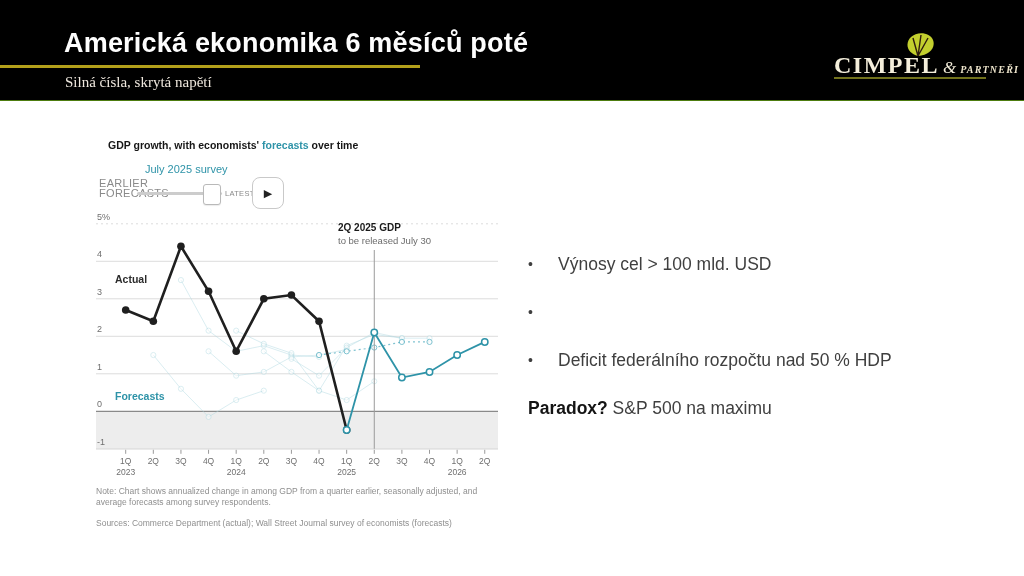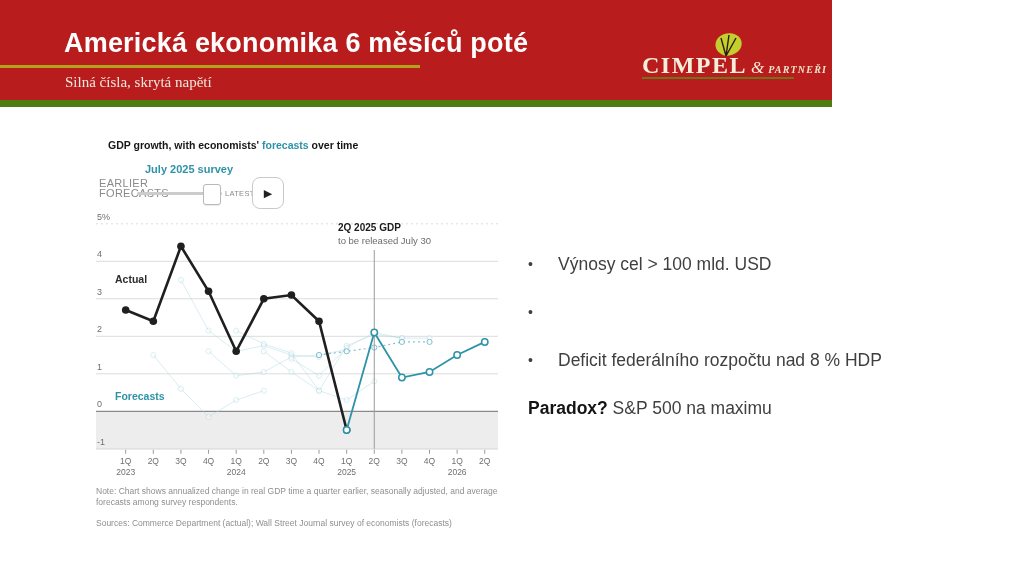--- a/index.html
+++ b/index.html
@@ -1,38 +1,38 @@
 <!DOCTYPE html>
 <html><head>
 <meta charset="utf-8">
 <style>
   html,body{margin:0;padding:0;background:#ffffff;}
   .slide{position:relative;width:1024px;height:576px;background:#ffffff;overflow:hidden;
          font-family:"Liberation Sans",sans-serif;}
   
-  .header{position:absolute;top:0;left:0;width:832px;height:100px;background:#b91c1c;
-          border-bottom:7px solid #4d7c0f;}
+  .header{position:absolute;top:0;left:0;width:1024px;height:100px;background:#000000;
+          border-bottom:1px solid #4d7c0f;}
   .slide-title{position:absolute;left:64px;top:28px;font-size:27px;font-weight:bold;
                color:#fdfdfd;letter-spacing:.2px;white-space:nowrap;}
   .title-underline{position:absolute;left:0;top:65px;width:420px;height:3px;background:#b3a01b;}
   .slide-subtitle{position:absolute;left:65px;top:74px;font-size:15px;color:#efe8de;font-family:Liberation Serif, serif;}
   
   .logo{position:absolute;right:34px;top:30px;width:156px;text-align:left;}
   .logo-leaf{position:absolute;left:71px;top:2px;}
   .logo-text{position:absolute;left:0;top:22px;width:156px;white-space:nowrap;
              font-family:"Liberation Serif",serif;color:#f4eedb;}
   .logo-cimpel{font-size:24px;letter-spacing:1.5px;font-weight:bold;}
   .logo-amp{font-size:17px;font-style:italic;}
   .logo-partners{font-size:10px;letter-spacing:1.2px;font-weight:bold;color:#efe6cd;font-style:italic;}
   .logo-underline{position:absolute;left:0;top:47px;width:152px;height:2px;background:#72721c;}
   
   .chart{position:absolute;left:92px;top:136px;width:418px;height:390px;}
   .chart-title{position:absolute;left:4px;top:3px;font-size:10.5px;font-weight:bold;color:#161616;white-space:nowrap;margin-left:12px;}
   .chart-title .hl{color:#2e93a8;}
-  .survey-label{position:absolute;left:53px;top:27px;font-size:11px;font-weight:bold;color:#2e93a8;}
+  .survey-label{position:absolute;left:53px;top:27px;font-size:11px;font-weight:normal;color:#2e93a8;}
   .slider-left-label{position:absolute;left:7px;top:43px;font-size:11px;line-height:9.5px;
                      color:#8a8a8a;letter-spacing:.3px;}
   .slider-track{position:absolute;left:45px;top:56px;width:85px;height:3px;background:#cccccc;border-radius:2px;}
   .slider-handle{position:absolute;left:111px;top:48px;width:16px;height:19px;background:#ffffff;
                  border:1px solid #b9b9b9;border-radius:3px;box-shadow:0 1px 1px rgba(0,0,0,.08);}
   .latest-label{position:absolute;left:133px;top:53px;font-size:7.5px;color:#8a8a8a;letter-spacing:.3px;}
   .play-button{position:absolute;left:160px;top:41px;width:30px;height:30px;background:#ffffff;
                border:1px solid #c9c9c9;border-radius:8px;display:flex;align-items:center;
                justify-content:center;font-size:11px;color:#222222;cursor:pointer;}
   .plot-svg{position:absolute;left:0;top:78px;}
@@ -195,35 +195,35 @@
         <line x1="365.14" y1="235.8" x2="365.14" y2="239.8" stroke="#9a9a9a" stroke-width="1"></line>
         <text x="365.14" y="249.8" font-size="8.5" fill="#6f6f6f" text-anchor="middle" font-family="Liberation Sans, sans-serif">1Q</text>
         <line x1="392.76" y1="235.8" x2="392.76" y2="239.8" stroke="#9a9a9a" stroke-width="1"></line>
         <text x="392.76" y="249.8" font-size="8.5" fill="#6f6f6f" text-anchor="middle" font-family="Liberation Sans, sans-serif">2Q</text>
         <text x="33.7" y="260.8" font-size="8.5" fill="#6f6f6f" text-anchor="middle" font-family="Liberation Sans, sans-serif">2023</text>
         <text x="144.18" y="260.8" font-size="8.5" fill="#6f6f6f" text-anchor="middle" font-family="Liberation Sans, sans-serif">2024</text>
         <text x="254.66000000000003" y="260.8" font-size="8.5" fill="#6f6f6f" text-anchor="middle" font-family="Liberation Sans, sans-serif">2025</text>
         <text x="365.14" y="260.8" font-size="8.5" fill="#6f6f6f" text-anchor="middle" font-family="Liberation Sans, sans-serif">2026</text>
       </svg>
     <div class="notes">
-      <div>Note: Chart shows annualized change in real GDP time a quarter earlier, seasonally adjusted, and average forecasts among survey respondents.</div>
+      <div>Note: Chart shows annualized change in among GDP from a quarter earlier, seasonally adjusted, and average forecasts among survey respondents.</div>
       <div class="src">Sources: Commerce Department (actual); Wall Street Journal survey of economists (forecasts)</div>
     </div>
   </div>
 
   <div class="bullets">
     <div class="bullet-row">
       <span class="bullet-dot">•</span>
       <span>Výnosy cel &gt; 100 mld. USD</span>
     </div>
     <div class="bullet-row">
       <span class="bullet-dot">•</span>
     </div>
     <div class="bullet-row">
       <span class="bullet-dot">•</span>
-      <span>Deficit federálního rozpočtu nad 8 % HDP</span>
+      <span>Deficit federálního rozpočtu nad 50 % HDP</span>
     </div>
     <div class="paradox">
       <span class="pb">Paradox?</span><span> S&amp;P 500 na maximu</span>
     </div>
   </div>
 
 </div>
 
 </body></html>

